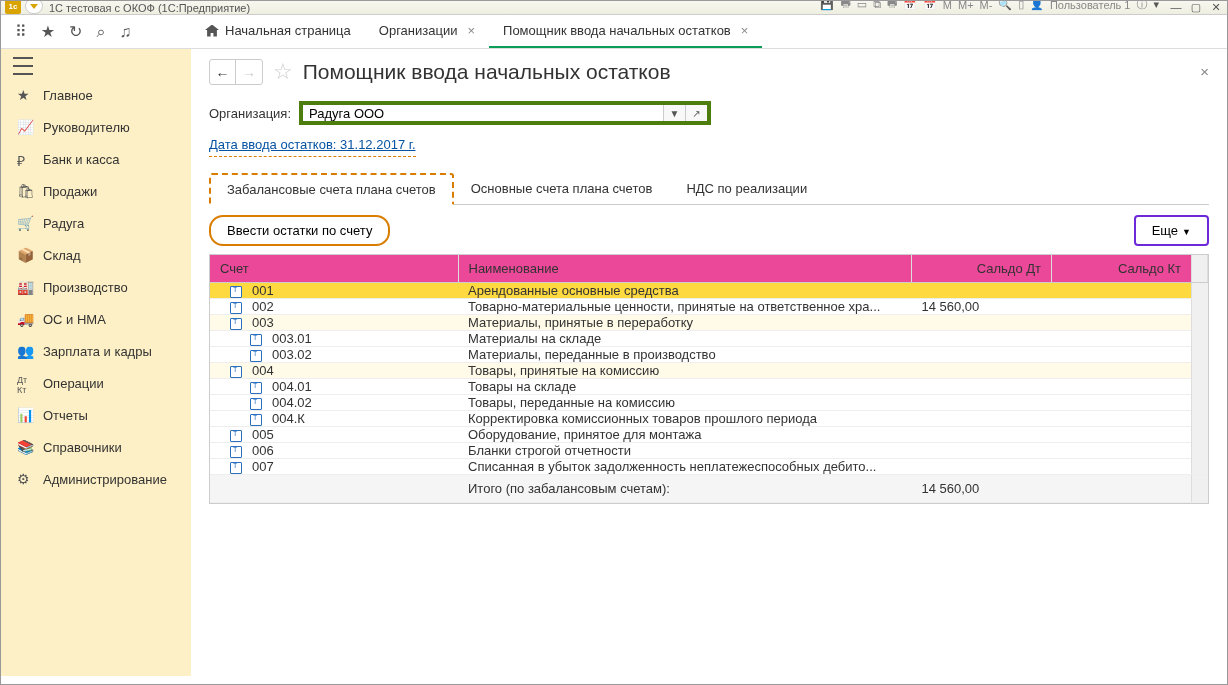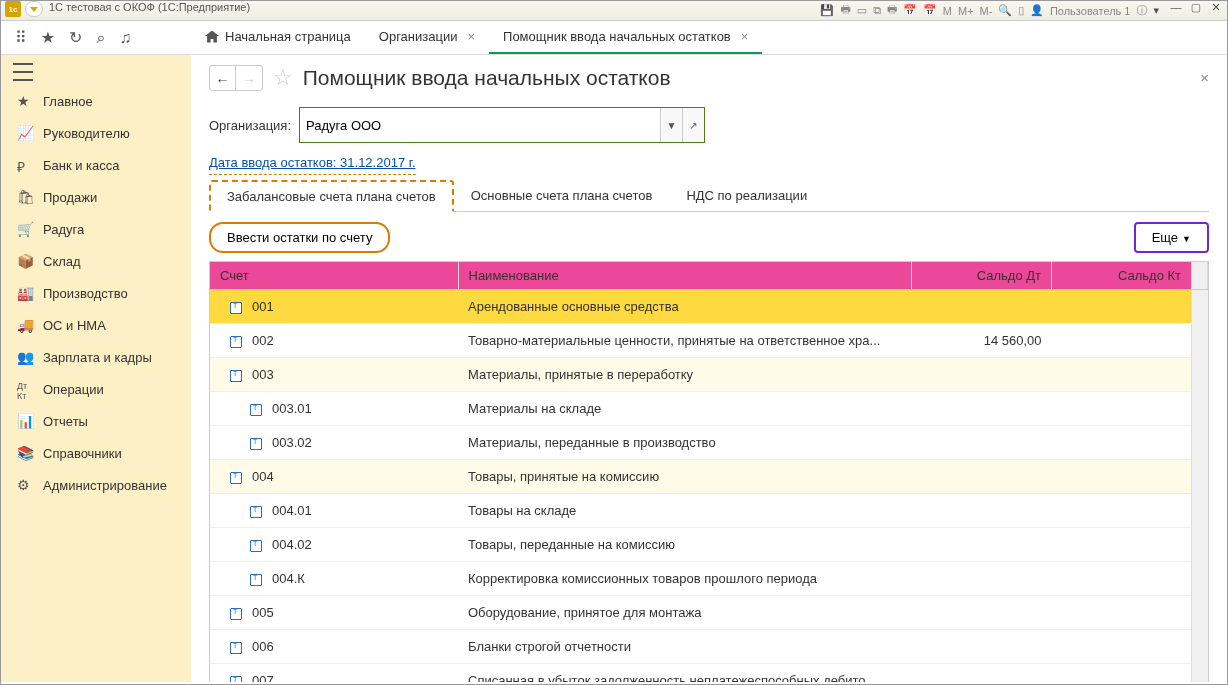--- a/index.html
+++ b/index.html
@@ -1,19 +1,19 @@
 <!DOCTYPE html>
 <html><head>
 <meta charset="utf-8">
 <style>
 * { box-sizing: border-box; margin: 0; padding: 0; font-family: Arial, sans-serif; }
 body { background: #fff; width: 1228px; height: 685px; overflow: hidden; border: 1px solid #999; }
 
 
-.titlebar { height: 20px; background: linear-gradient(#f7f7f0, #eeeee0); display: flex; align-items: flex-start; padding: 0 4px; border-bottom: 1px solid #ccc; font-size: 11px; color: #555; }
+.titlebar { height: 14px; background: linear-gradient(#f7f7f0, #eeeee0); display: flex; align-items: flex-end; padding: 0 4px; border-bottom: 1px solid #ccc; font-size: 11px; color: #555; }
 .titlebar .logo { width: 16px; height: 16px; background: #d9a400; border-radius: 2px; display: flex; align-items: center; justify-content: center; font-size: 8px; color: #fff; font-weight: bold; margin-right: 4px; }
 .titlebar .dropdown-btn { width: 18px; height: 16px; background: #fff; border: 1px solid #ccc; border-radius: 8px; margin-right: 6px; display: flex; align-items: center; justify-content: center; }
 .titlebar .dropdown-btn::after { content: ''; border-left: 4px solid transparent; border-right: 4px solid transparent; border-top: 5px solid #d9a400; }
 .titlebar .title-text { flex: 1; }
 .titlebar .right-icons { display: flex; gap: 6px; align-items: center; }
 .titlebar .right-icons span { font-size: 11px; color: #888; cursor: pointer; }
 .titlebar .user-label { color: #333; }
 .titlebar .window-controls { display: flex; gap: 6px; margin-left: 10px; }
 .titlebar .window-controls span { width: 14px; text-align: center; }
 
@@ -40,45 +40,45 @@
 .nav-btns { display: flex; border: 1px solid #ccc; border-radius: 3px; }
 .nav-btn { width: 26px; height: 24px; display: flex; align-items: center; justify-content: center; cursor: pointer; font-size: 14px; color: #333; }
 .nav-btn.disabled { color: #ccc; }
 .nav-btn:first-child { border-right: 1px solid #ccc; }
 .star-btn { font-size: 22px; color: #ccc; cursor: pointer; }
 .page-title { font-size: 21px; color: #333; font-weight: normal; }
 .close-page { position: absolute; right: 18px; top: 14px; font-size: 15px; color: #888; cursor: pointer; }
 
 .form-row { display: flex; align-items: center; gap: 8px; margin-bottom: 10px; font-size: 13px; }
 .form-row label { color: #333; }
-.combo { display: flex; align-items: stretch; border: 1px solid #4d7c0f; height: 36px; }
+.combo { display: flex; align-items: stretch; border: 4px solid #4d7c0f; height: 24px; }
 .combo input { border: none; padding: 0 6px; width: 360px; font-size: 13px; outline: none; }
 .combo-btn { width: 22px; border-left: 1px solid #ccc; display: flex; align-items: center; justify-content: center; background: #f8f8f8; cursor: pointer; font-size: 10px; color: #555; }
 
-.link-row { margin-bottom: 9px; }
+.link-row { margin-bottom: 20px; }
 .link-row a { color: #0653a3; font-size: 13px; border-bottom: 1px dashed #d97d00; padding-bottom: 4px; }
 
 .tabs { display: flex; gap: 0; border-bottom: 1px solid #ccc; margin-bottom: 10px; }
 .tab { padding: 7px 16px; font-size: 13px; color: #333; cursor: pointer; border: 1px solid transparent; border-bottom: none; margin-bottom: -1px; }
 .tab.active { border: 2px dashed #d97d00; border-bottom: 1px solid #fff; background: #fff; border-radius: 3px 3px 0 0; }
 
 .action-row { display: flex; justify-content: space-between; margin-bottom: 8px; }
 .action-btn { padding: 6px 16px; border: 2px solid #6d28d9; border-radius: 4px; background: #fff; font-size: 13px; cursor: pointer; }
 .action-btn.circled { border: 2px solid #d97d00; border-radius: 14px; }
 .action-btn .chev { font-size: 9px; margin-left: 4px; }
 
 
 .table-wrap { border: 1px solid #ccc; }
 .tbl { width: 100%; border-collapse: collapse; font-size: 13px; }
 .tbl th { background: #ec4899; text-align: left; padding: 6px 10px; border-right: 1px solid #ddd; border-bottom: 1px solid #ccc; font-weight: normal; color: #333; }
 .tbl th:nth-child(3), .tbl th:nth-child(4) { text-align: right; }
-.tbl td { padding: 9px 10px; border-bottom: 1px solid #eee; color: #333; }
+.tbl td { padding: 0 10px; border-bottom: 1px solid #eee; color: #333; }
 .tbl tbody tr.selected { background: #ffd940; }
 .tbl tbody tr.alt { background: #fffbe8; }
-.tbl td:nth-child(3), .tbl td:nth-child(4) { text-align: right; }
+.tbl td:nth-child(3), .tbl td:nth-child(4) { }
 .tbl td:first-child { padding-left: 20px; }
 .tbl td.indent { padding-left: 40px; }
 .acct-icon { display: inline-block; width: 12px; height: 12px; background: #fff; border: 1px solid #2a70c0; border-radius: 1px; margin-right: 10px; vertical-align: middle; position: relative; }
 .acct-icon::after { content: 'T'; position: absolute; font-size: 7px; color: #2a70c0; left: 2px; top: -1px; }
 tr.selected .acct-icon { background: #fff; }
 .tbl tfoot td { background: #f5f5f5; padding: 6px 10px; border-top: 1px solid #ccc; margin-top: 24px; }
 .tbl .scroll-col { width: 16px; background: #f0f0f0; border-left: 1px solid #ddd; padding:0; }
 </style>
 </head>
 <body>

